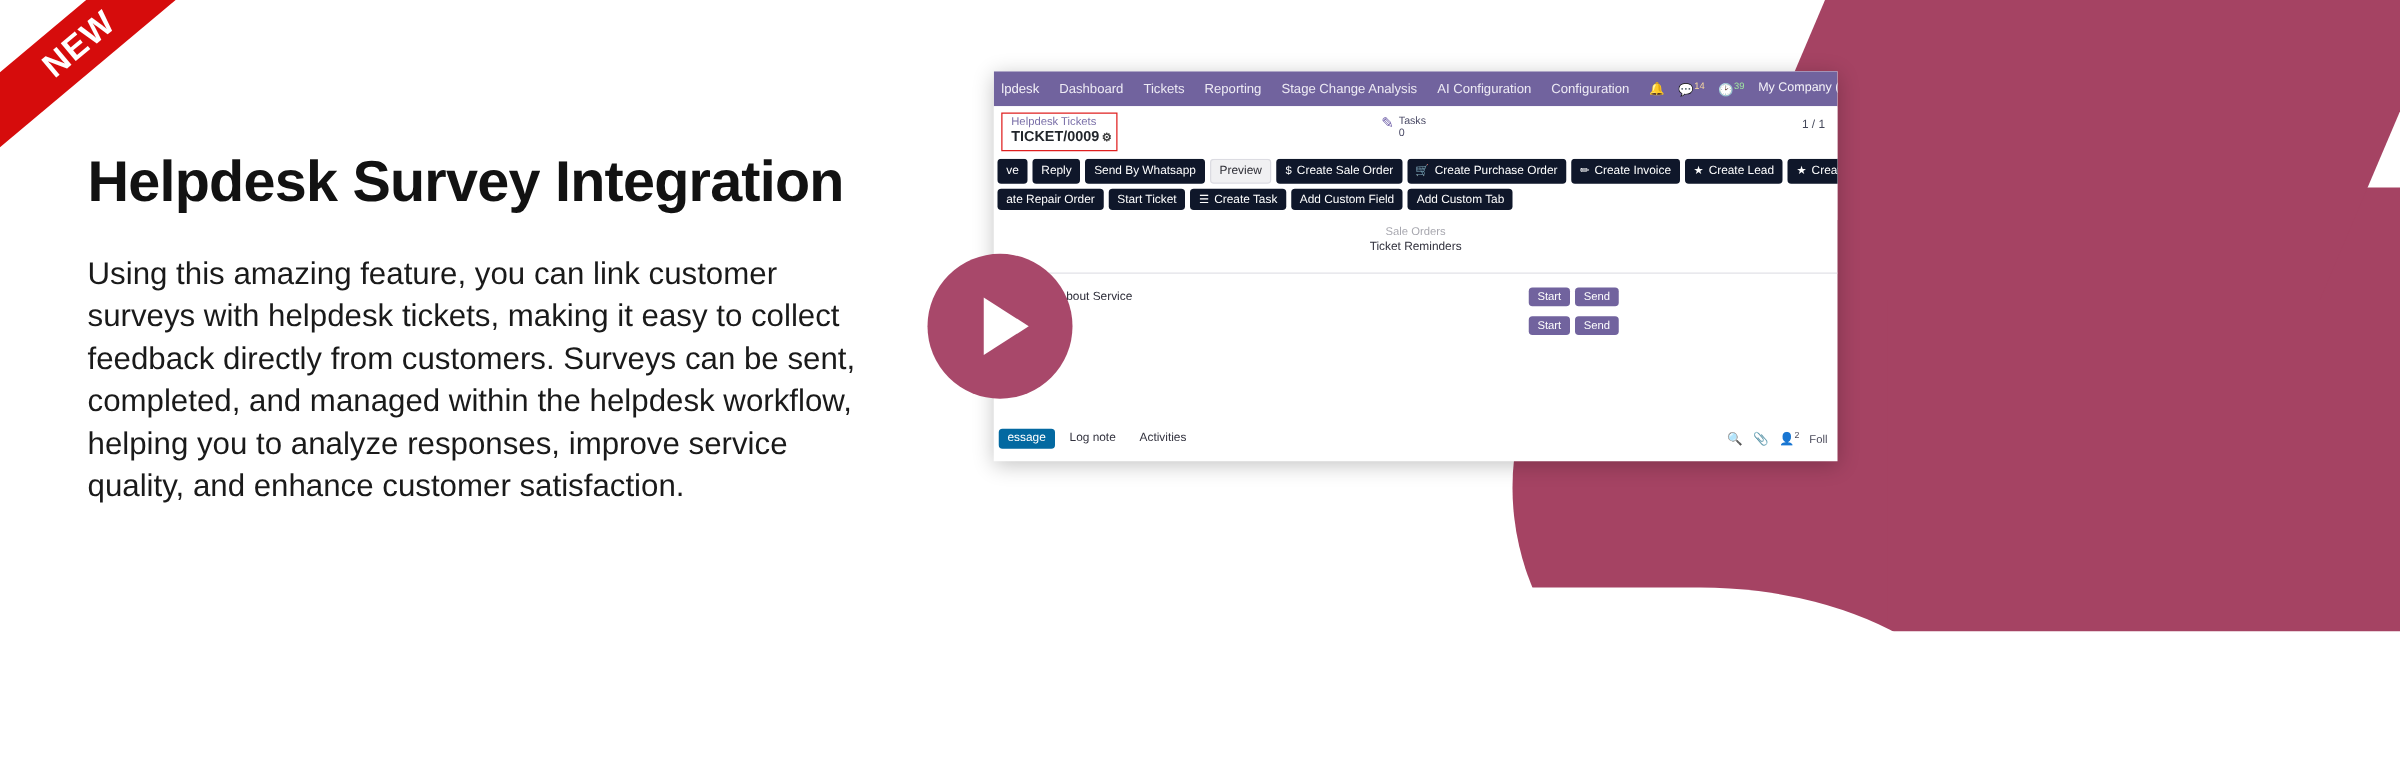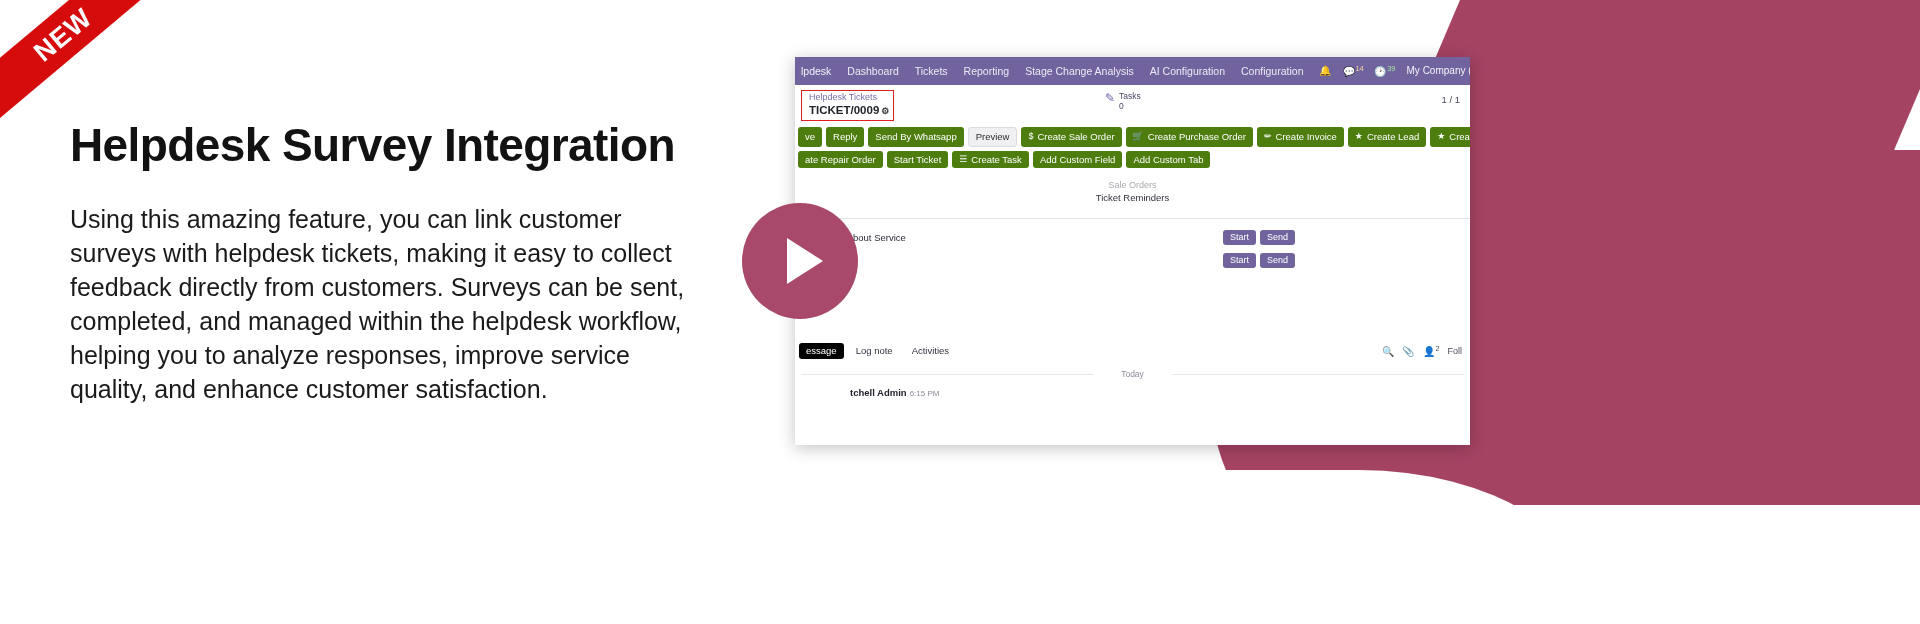--- a/index.html
+++ b/index.html
@@ -113,21 +113,21 @@
     font-size: 25px;
     line-height: 1.36;
     color: #1a1a1a;
     font-weight: 400;
   }
 
   
   .video-card {
     position: absolute;
     left: 795px; top: 57px;
-    width: 675px; height: 388px;
+    width: 675px; height: 312px;
     background: #ffffff;
     box-shadow: 0 3px 16px rgba(0,0,0,0.24);
     overflow: hidden;
     z-index: 25;
   }
 
   
   .odoo-navbar {
     height: 28px;
     background: #71639e;
@@ -198,21 +198,21 @@
   
   .btn-rows { padding: 0 0 4px 0; background: #fff; }
   .btn-row {
     display: flex;
     gap: 4px;
     padding-left: 3px;
     margin-bottom: 4px;
     flex-wrap: nowrap;
   }
   .obtn {
-    background: #4d7c0f;
+    background: #0f172a;
     color: #ffffff;
     font-size: 9.5px;
     padding: 4px 7px;
     border-radius: 3px;
     white-space: nowrap;
     line-height: 1;
     display: inline-flex;
     align-items: center;
     gap: 4px;
     border: none;
@@ -283,21 +283,21 @@
     display: flex;
     align-items: center;
     gap: 5px;
   }
   .cbtn {
     font-size: 9.5px;
     padding: 3px 7px;
     border-radius: 3px;
     line-height: 1.1;
   }
-  .cbtn.primary { background: #000000; color: #fff; }
+  .cbtn.primary { background: #0369a1; color: #fff; }
   .cbtn.plain { color: #33333f; }
   .chatter-right {
     margin-left: auto;
     display: flex;
     align-items: center;
     gap: 8px;
     font-size: 10px;
     color: #4c4c5c;
   }
   .chatter-right .sup { font-size: 7px; vertical-align: super; }

